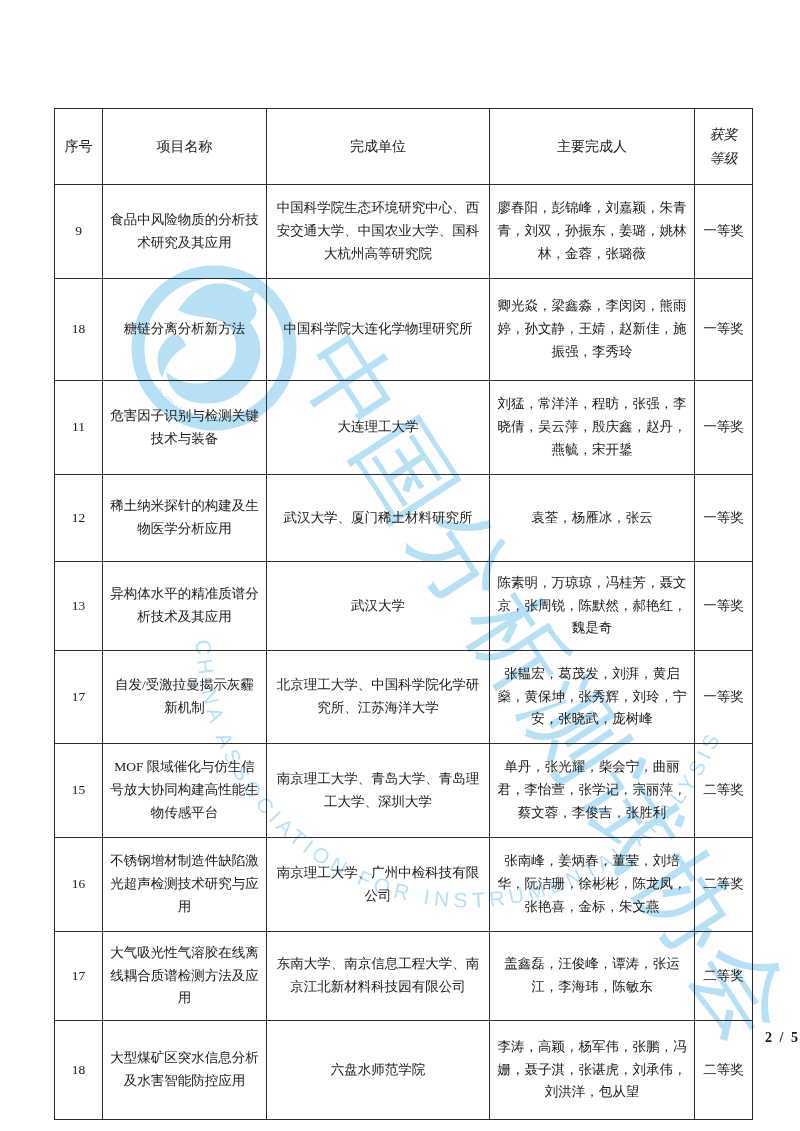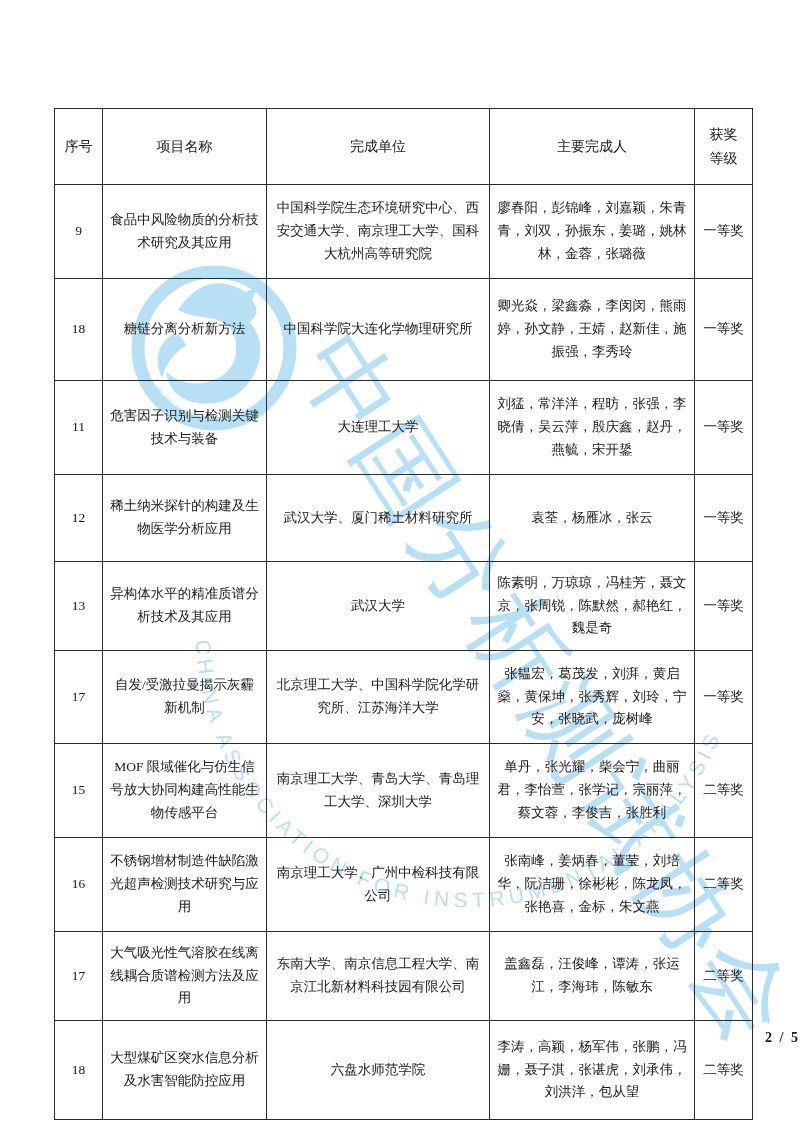--- a/index.html
+++ b/index.html
@@ -21,21 +21,21 @@
   }
   table.awards th, table.awards td{
     border:1.6px solid #2b2b2b;
     text-align:center;vertical-align:middle;
     font-weight:normal;
     font-size:13.5px;line-height:1.7;
     padding:4px 7px;
     background:transparent;
   }
   table.awards th{font-size:14px;height:67px;}
-  th.award-head{white-space:pre-line;line-height:2.1;}
+  th.award-head{white-space:pre-line;line-height:2.1;font-style:italic;}
   
   tbody tr:nth-child(1) td{height:85px;}
   tbody tr:nth-child(2) td{height:93px;}
   tbody tr:nth-child(3) td{height:85px;}
   tbody tr:nth-child(4) td{height:78px;}
   tbody tr:nth-child(5) td{height:80px;}
   tbody tr:nth-child(6) td{height:84px;}
   tbody tr:nth-child(7) td{height:85px;}
   tbody tr:nth-child(8) td{height:85px;}
   tbody tr:nth-child(9) td{height:80px;}
@@ -95,21 +95,21 @@
       <th>完成单位</th>
       <th>主要完成人</th>
       <th class="award-head">获奖
 等级</th>
     </tr>
   </thead>
   <tbody>
       <tr>
         <td class="c-seq">9</td>
         <td class="c-name">食品中风险物质的分析技术研究及其应用</td>
-        <td class="c-org">中国科学院生态环境研究中心、西安交通大学、南京理工大学、国科大杭州高等研究院</td>
+        <td class="c-org">中国科学院生态环境研究中心、西安交通大学、中国农业大学、国科大杭州高等研究院</td>
         <td class="c-people">廖春阳，彭锦峰，刘嘉颖，朱青青，刘双，孙振东，姜璐，姚林林，金蓉，张璐薇</td>
         <td class="c-award">一等奖</td>
       </tr>
       <tr>
         <td class="c-seq">18</td>
         <td class="c-name">糖链分离分析新方法</td>
         <td class="c-org">中国科学院大连化学物理研究所</td>
         <td class="c-people">卿光焱，梁鑫淼，李闵闵，熊雨婷，孙文静，王婧，赵新佳，施振强，李秀玲</td>
         <td class="c-award">一等奖</td>
       </tr>

